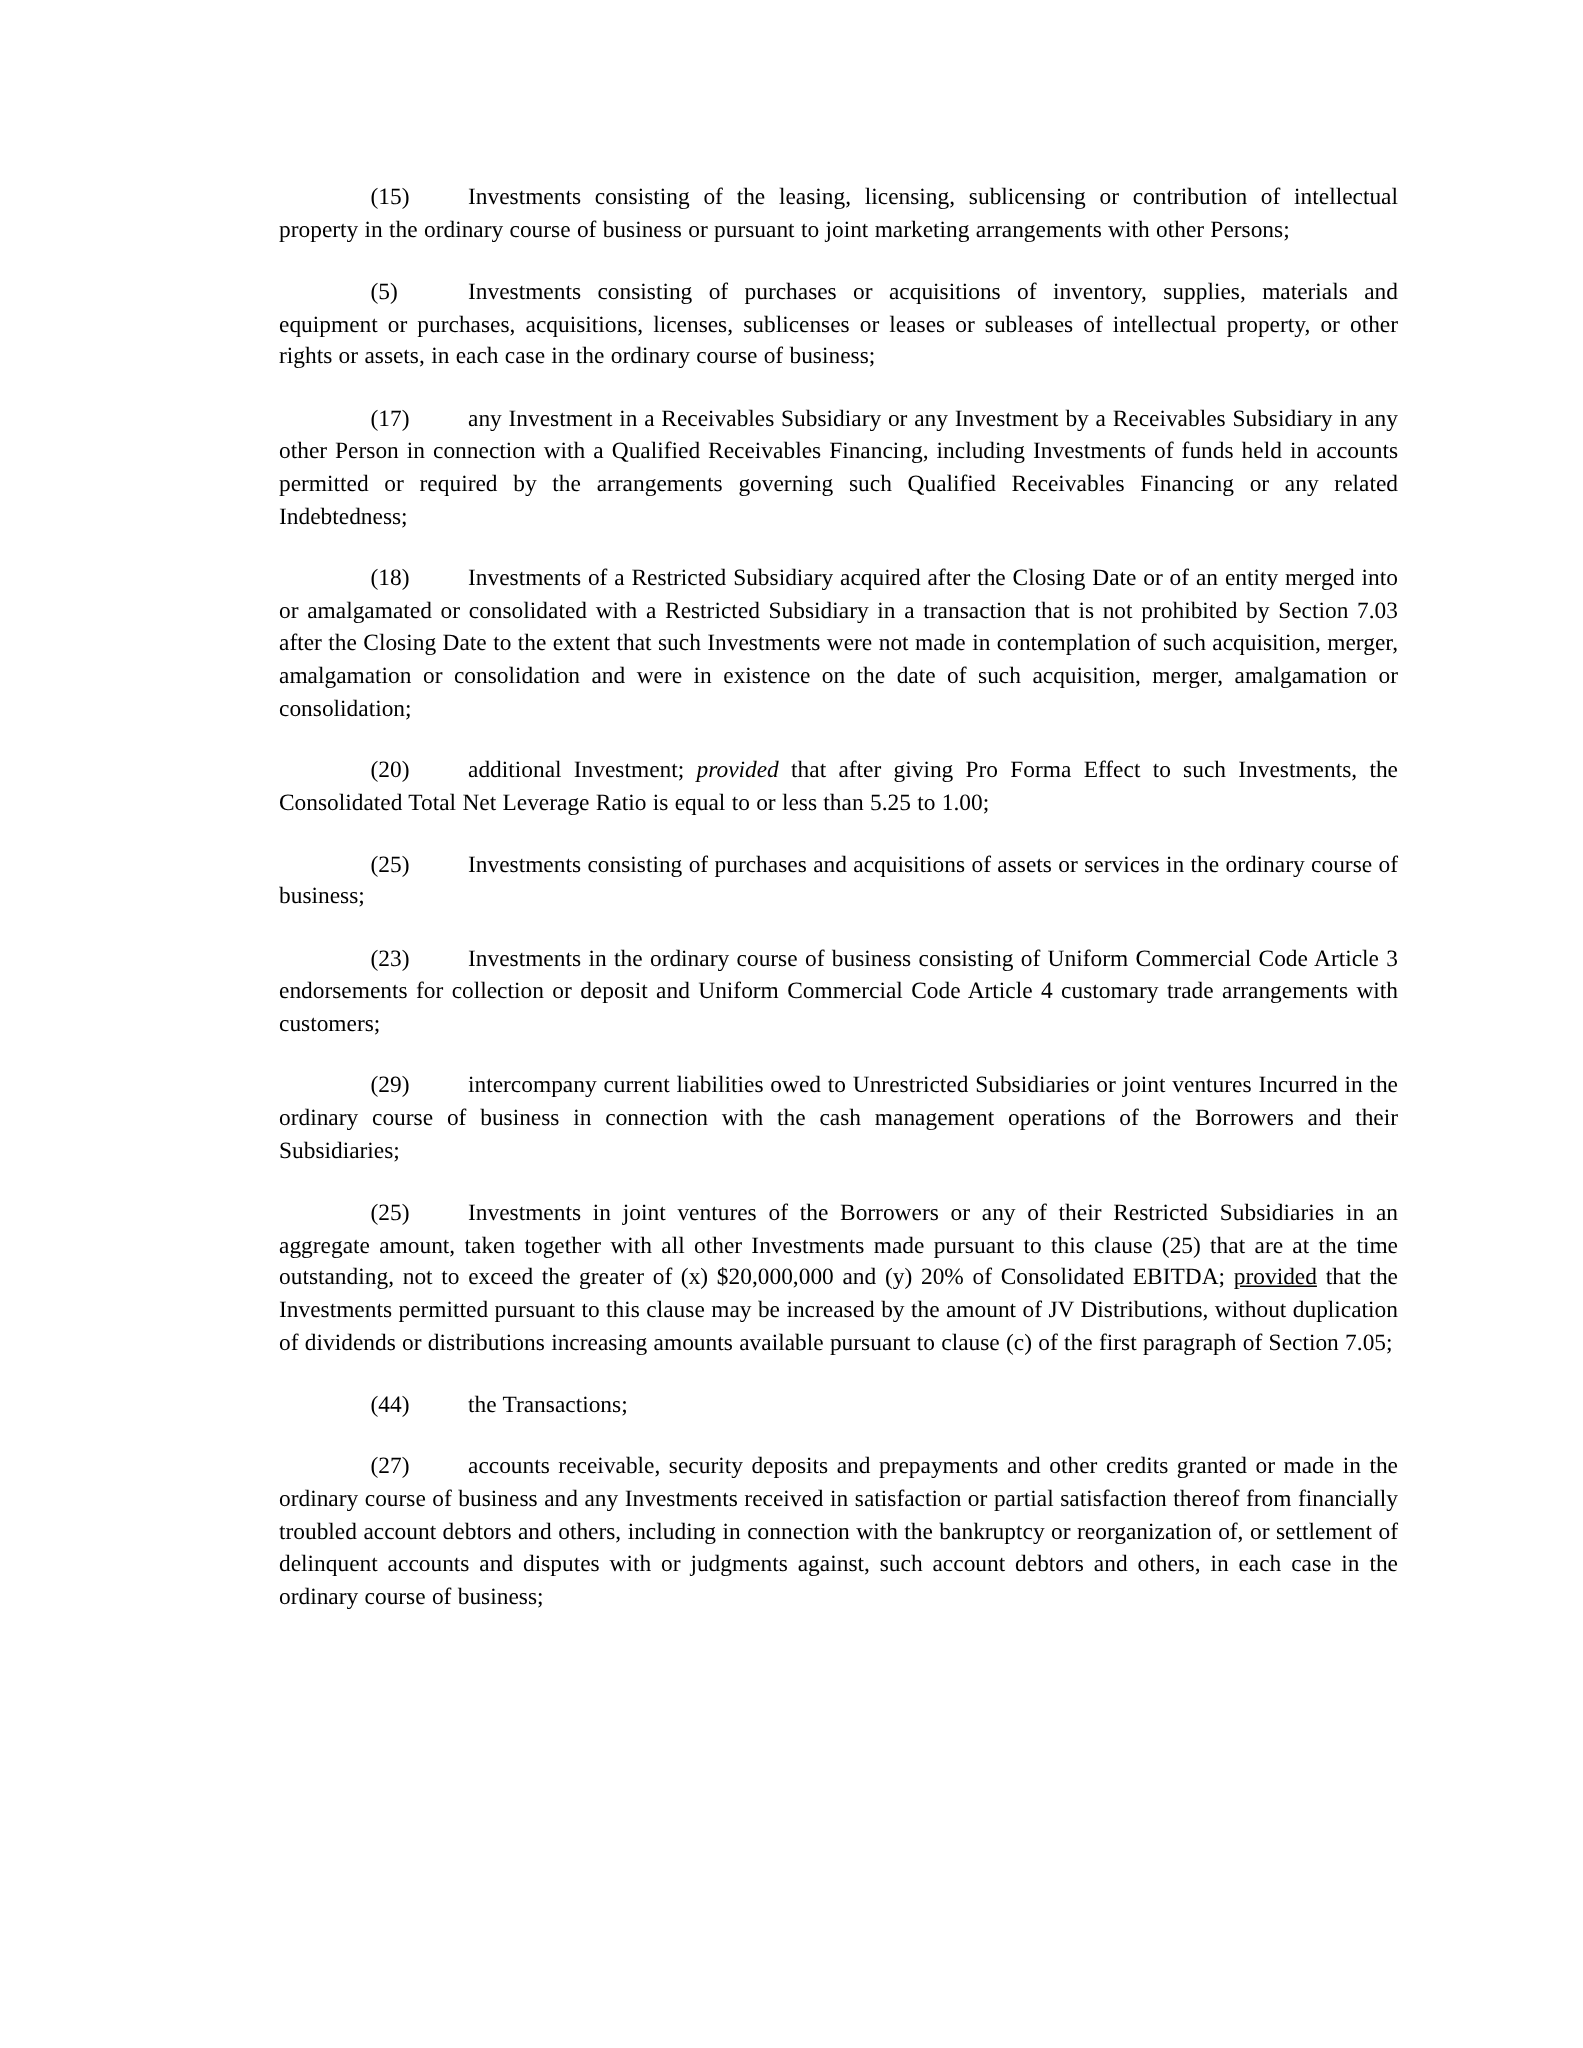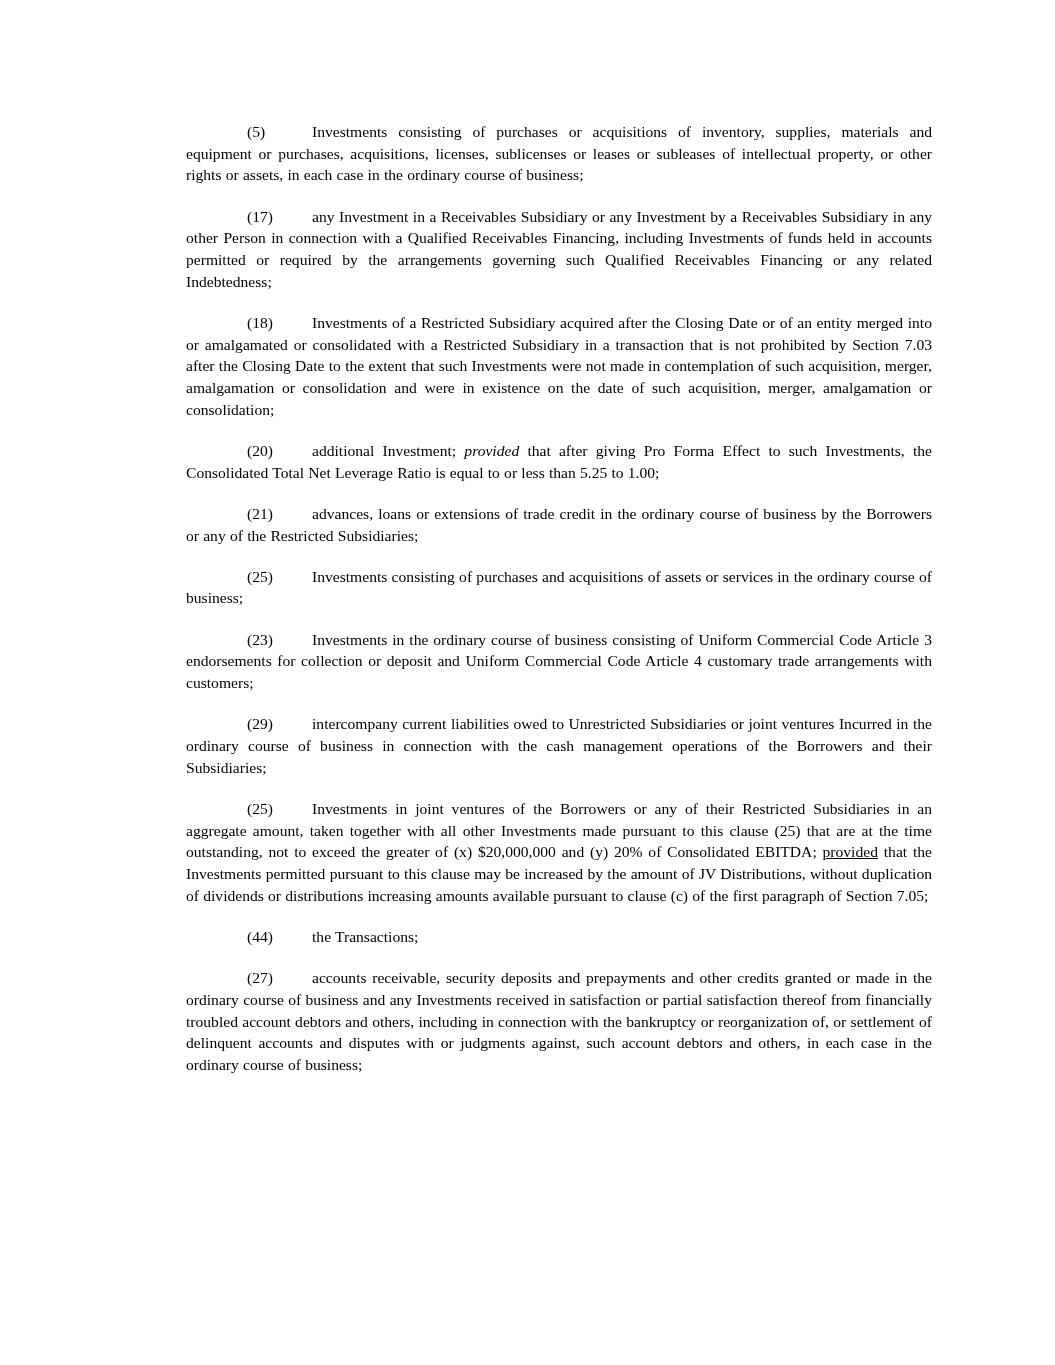--- a/index.html
+++ b/index.html
@@ -32,31 +32,31 @@
     text-indent: 0;
   }
   .seg-italic { font-style: italic; }
   .seg-underline { text-decoration: underline; }
 </style>
 </head>
 <body>
 
 <div class="page">
   <div class="content">
+  <p class="para"><span class="para-number">(15)</span><span><span>Investments consisting of the leasing, licensing, sublicensing or contribution of intellectual property in the ordinary course of business or pursuant to joint marketing arrangements with other Persons;</span></span></p>
 
   <p class="para"><span class="para-number">(5)</span><span><span>Investments consisting of purchases or acquisitions of inventory, supplies, materials and equipment or purchases, acquisitions, licenses, sublicenses or leases or subleases of intellectual property, or other rights or assets, in each case in the ordinary course of business;</span></span></p>
 
   <p class="para"><span class="para-number">(17)</span><span><span>any Investment in a Receivables Subsidiary or any Investment by a Receivables Subsidiary in any other Person in connection with a Qualified Receivables Financing, including Investments of funds held in accounts permitted or required by the arrangements governing such Qualified Receivables Financing or any related Indebtedness;</span></span></p>
 
   <p class="para"><span class="para-number">(18)</span><span><span>Investments of a Restricted Subsidiary acquired after the Closing Date or of an entity merged into or amalgamated or consolidated with a Restricted Subsidiary in a transaction that is not prohibited by Section 7.03 after the Closing Date to the extent that such Investments were not made in contemplation of such acquisition, merger, amalgamation or consolidation and were in existence on the date of such acquisition, merger, amalgamation or consolidation;</span></span></p>
 
   <p class="para"><span class="para-number">(20)</span><span><span>additional Investment; </span><span class="seg-italic">provided</span><span> that after giving Pro Forma Effect to such Investments, the Consolidated Total Net Leverage Ratio is equal to or less than 5.25 to 1.00;</span></span></p>
 
 
-  <p class="para"><span class="para-number">(21)</span><span><span>advances, loans or extensions of trade credit in the ordinary course of business by the Borrowers or any of the Restricted Subsidiaries;</span></span></p>
 
   <p class="para"><span class="para-number">(25)</span><span><span>Investments consisting of purchases and acquisitions of assets or services in the ordinary course of business;</span></span></p>
 
   <p class="para"><span class="para-number">(23)</span><span><span>Investments in the ordinary course of business consisting of Uniform Commercial Code Article 3 endorsements for collection or deposit and Uniform Commercial Code Article 4 customary trade arrangements with customers;</span></span></p>
 
   <p class="para"><span class="para-number">(29)</span><span><span>intercompany current liabilities owed to Unrestricted Subsidiaries or joint ventures Incurred in the ordinary course of business in connection with the cash management operations of the Borrowers and their Subsidiaries;</span></span></p>
 
   <p class="para"><span class="para-number">(25)</span><span><span>Investments in joint ventures of the Borrowers or any of their Restricted Subsidiaries in an aggregate amount, taken together with all other Investments made pursuant to this clause (25) that are at the time outstanding, not to exceed the greater of (x) $20,000,000 and (y) 20% of Consolidated EBITDA; </span><span class="seg-underline">provided</span><span> that the Investments permitted pursuant to this clause may be increased by the amount of JV Distributions, without duplication of dividends or distributions increasing amounts available pursuant to clause (c) of the first paragraph of Section 7.05;</span></span></p>
 
   <p class="para"><span class="para-number">(44)</span><span><span>the Transactions;</span></span></p>

